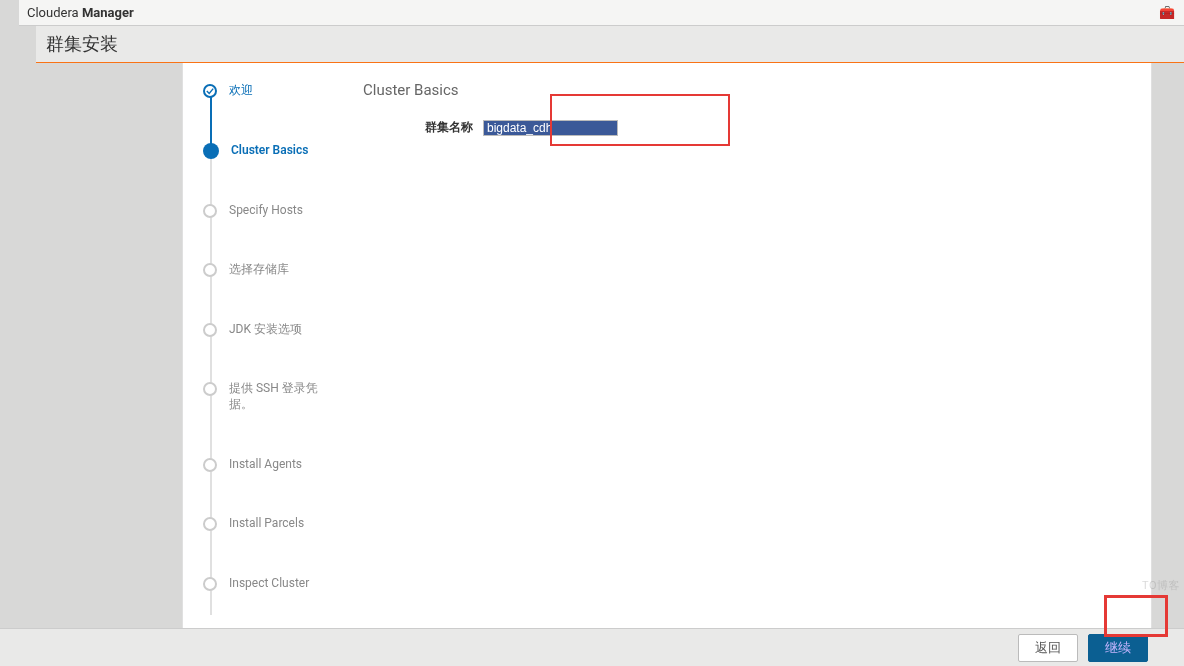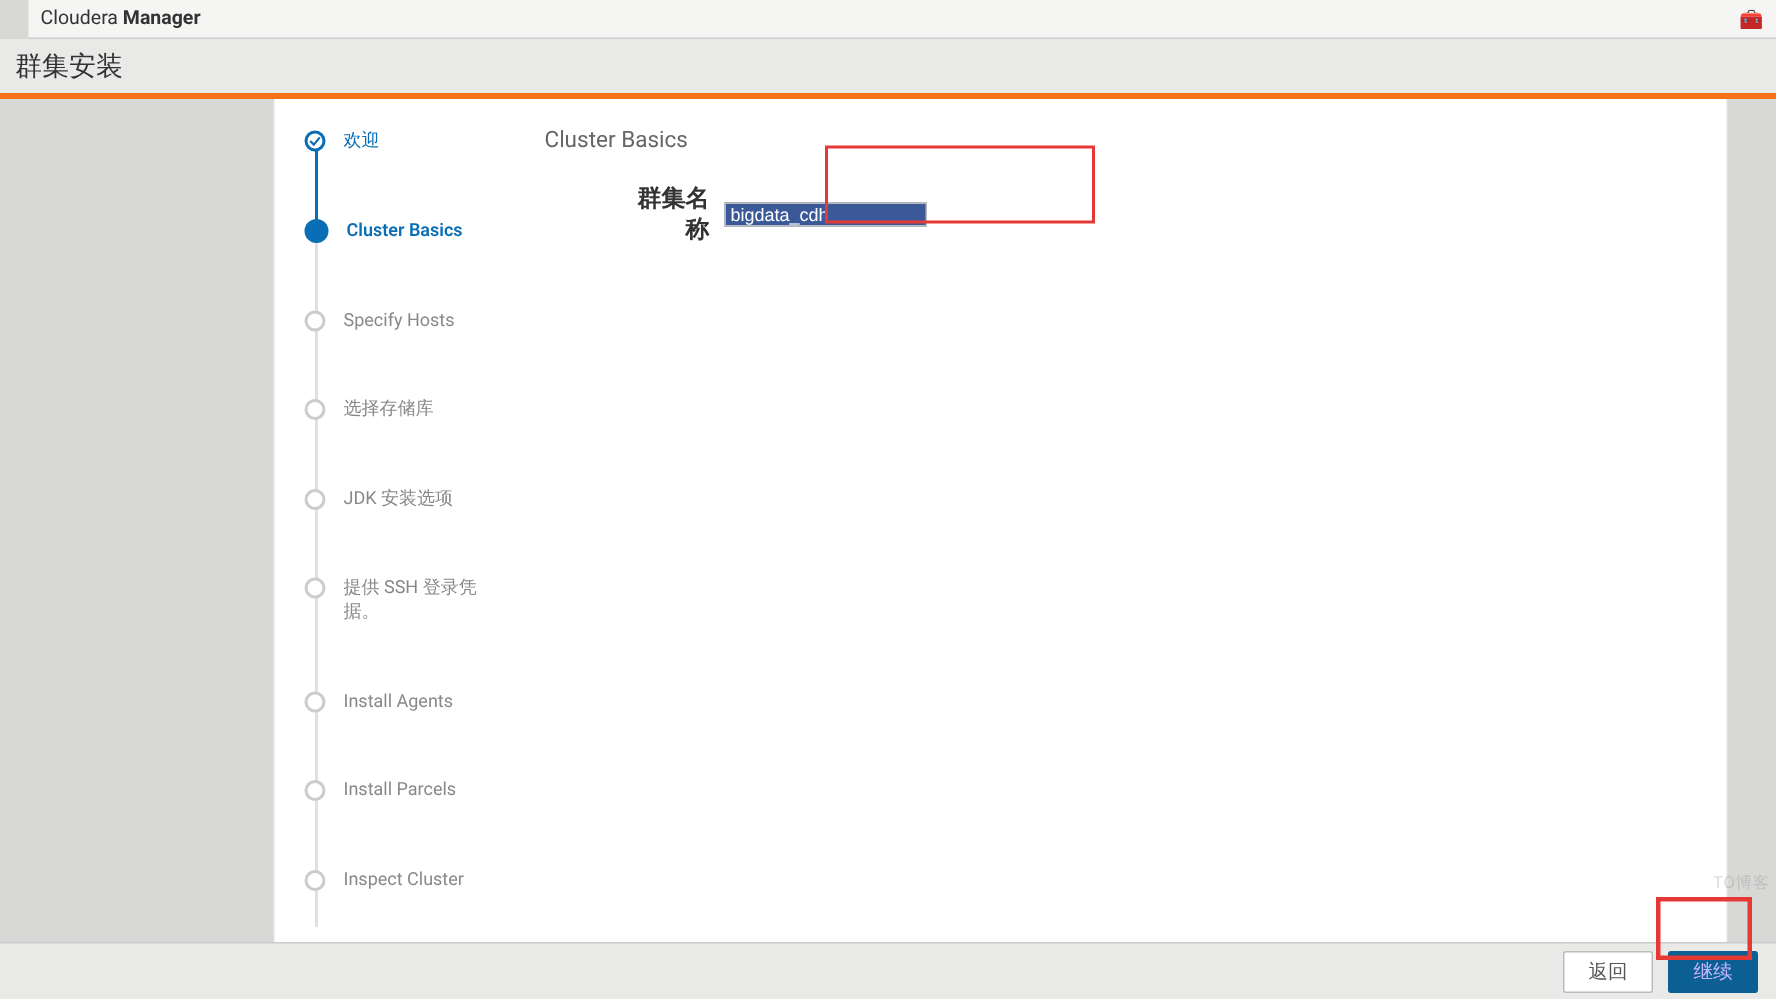--- a/index.html
+++ b/index.html
@@ -4,21 +4,21 @@
   <style>
     * { box-sizing: border-box; margin: 0; padding: 0; }
     body { font-family: -apple-system, BlinkMacSystemFont, "Segoe UI", Roboto, Arial, sans-serif; background: #d8d8d7; color: #333; width: 1184px; height: 666px; overflow: hidden; position: relative; }
     
     .topbar { background: #f5f5f4; border-bottom: 1px solid #ccc; height: 26px; display: flex; align-items: center; padding: 0 8px; margin-left: 19px; }
     .brand { font-size: 13px; color: #333; }
     .brand-light { font-weight: 400; }
     .brand-bold { font-weight: 700; }
     .toolbox { margin-left: auto; font-size: 13px; color: #444; }
     
-    .page-title-bar { background: #e9e9e8; border-bottom: 4px solid #f97316; padding: 6px 10px; }
+    .page-title-bar { background: #e9e9e8; border-bottom: 1px solid #f97316; padding: 6px 10px; margin-left: 36px; }
     .page-title { font-size: 18px; color: #333; font-weight: 400; }
     
     .workspace { position: relative; height: 572px; }
     .panel { position: absolute; top: 0; left: 182px; width: 970px; height: 572px; background: #ffffff; border-left: 1px solid #e0e0e0; border-right: 1px solid #e0e0e0; display: flex; }
     
     .steps-col { width: 160px; padding: 20px 0 20px 20px; position: relative; }
     .step-line { position: absolute; left: 27px; top: 30px; bottom: 20px; width: 2px; background: #e0e0e0; }
     .step-line-done { position: absolute; left: 27px; top: 30px; height: 56px; width: 2px; background: #096eb6; }
     .step-list { position: relative; z-index: 1; }
     .step { display: flex; align-items: flex-start; margin-bottom: 44px; }
@@ -27,28 +27,28 @@
     .step-bullet.completed { border-color: #096eb6; display: flex; align-items: center; justify-content: center; }
     .step-bullet.completed svg { width: 8px; height: 8px; display: block; }
     .step-bullet.active { border-color: #096eb6; background: #096eb6; width: 16px; height: 16px; border: none; margin-top: 0; }
     .step-label { font-size: 12px; color: #888; line-height: 1.3; max-width: 110px; }
     .step-label.completed { color: #096eb6; }
     .step-label.active { color: #096eb6; font-weight: 600; }
     
     .content-col { flex: 1; padding: 18px 20px; }
     .section-heading { font-size: 15px; color: #666; margin-bottom: 20px; font-weight: 400; }
     .form-row { display: flex; align-items: center; }
-    .form-label { font-size: 16px; color: #333; font-weight: 600; width: 60px; text-align: right; margin-right: 10px; }
+    .form-label { font-size: 12px; color: #333; font-weight: 600; width: 60px; text-align: right; margin-right: 10px; }
     .text-input { width: 135px; height: 16px; border: 1px solid #bbb; background: #f5f5f5; font-size: 12px; padding: 0 3px; color: #fff; }
     .text-input::selection { background: #3b5998; color: #fff; }
     
     .annot-1 { position: absolute; border: 2px solid #e53935; top: 31px; left: 207px; width: 180px; height: 52px; pointer-events: none; }
     .annot-2 { position: absolute; border: 3px solid #e53935; right: 16px; bottom: -2px; width: 64px; height: 42px; pointer-events: none; z-index: 5; }
     
-    .footer-bar { position: absolute; bottom: 0; left: 0; right: 0; height: 38px; background: #e9e9e8; border-top: 1px solid #ccc; display: flex; align-items: center; justify-content: flex-end; padding: 0 12px; gap: 10px; }
+    .footer-bar { position: absolute; bottom: 0; left: 0; right: 0; height: 38px; background: #e9e9e8; border-top: 1px solid #ccc; display: flex; align-items: center; justify-content: flex-end; padding: 0 36px; gap: 10px; }
     .btn { height: 28px; padding: 0 16px; font-size: 13px; border: 1px solid #bbb; background: #fff; color: #555; cursor: pointer; border-radius: 2px; }
     .btn-primary { background: #0b5f92; color: #c4b5fd; border-color: #0b5f92; }
     
     .watermark { position: absolute; right: 4px; bottom: 42px; font-size: 11px; color: rgba(150,150,150,0.35); letter-spacing: 0.5px; pointer-events: none; }
   </style>
 </head>
 <body>
 
 <div class="topbar">
   <div class="brand">

